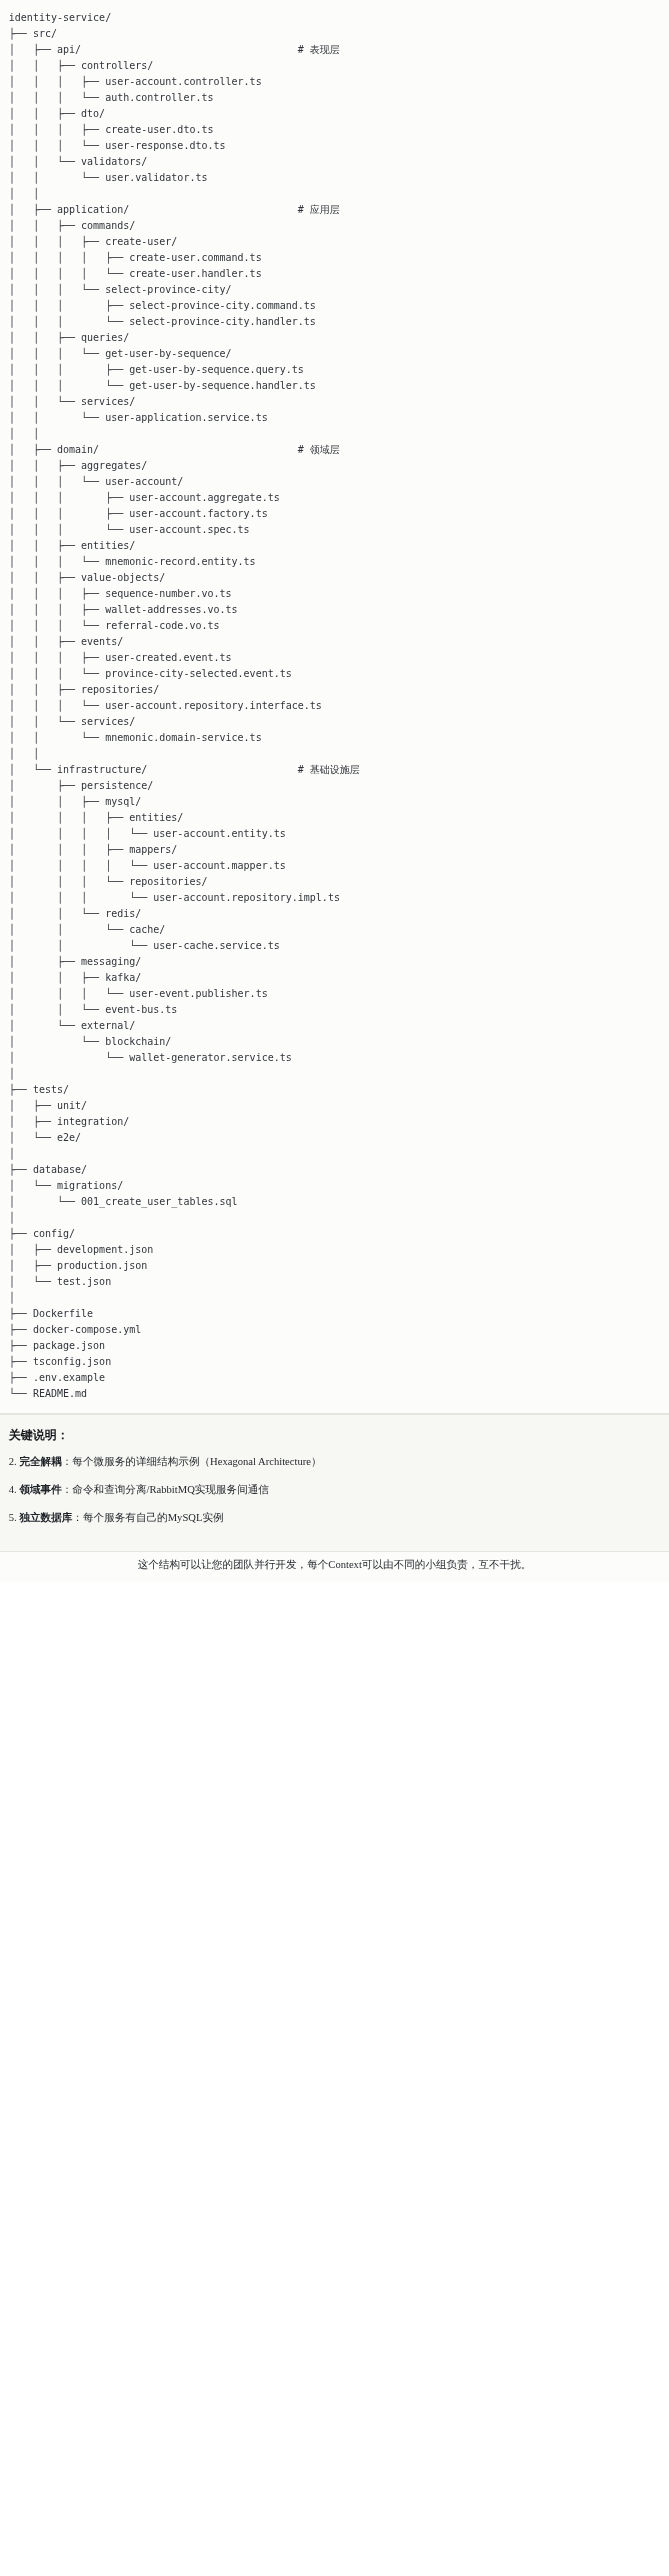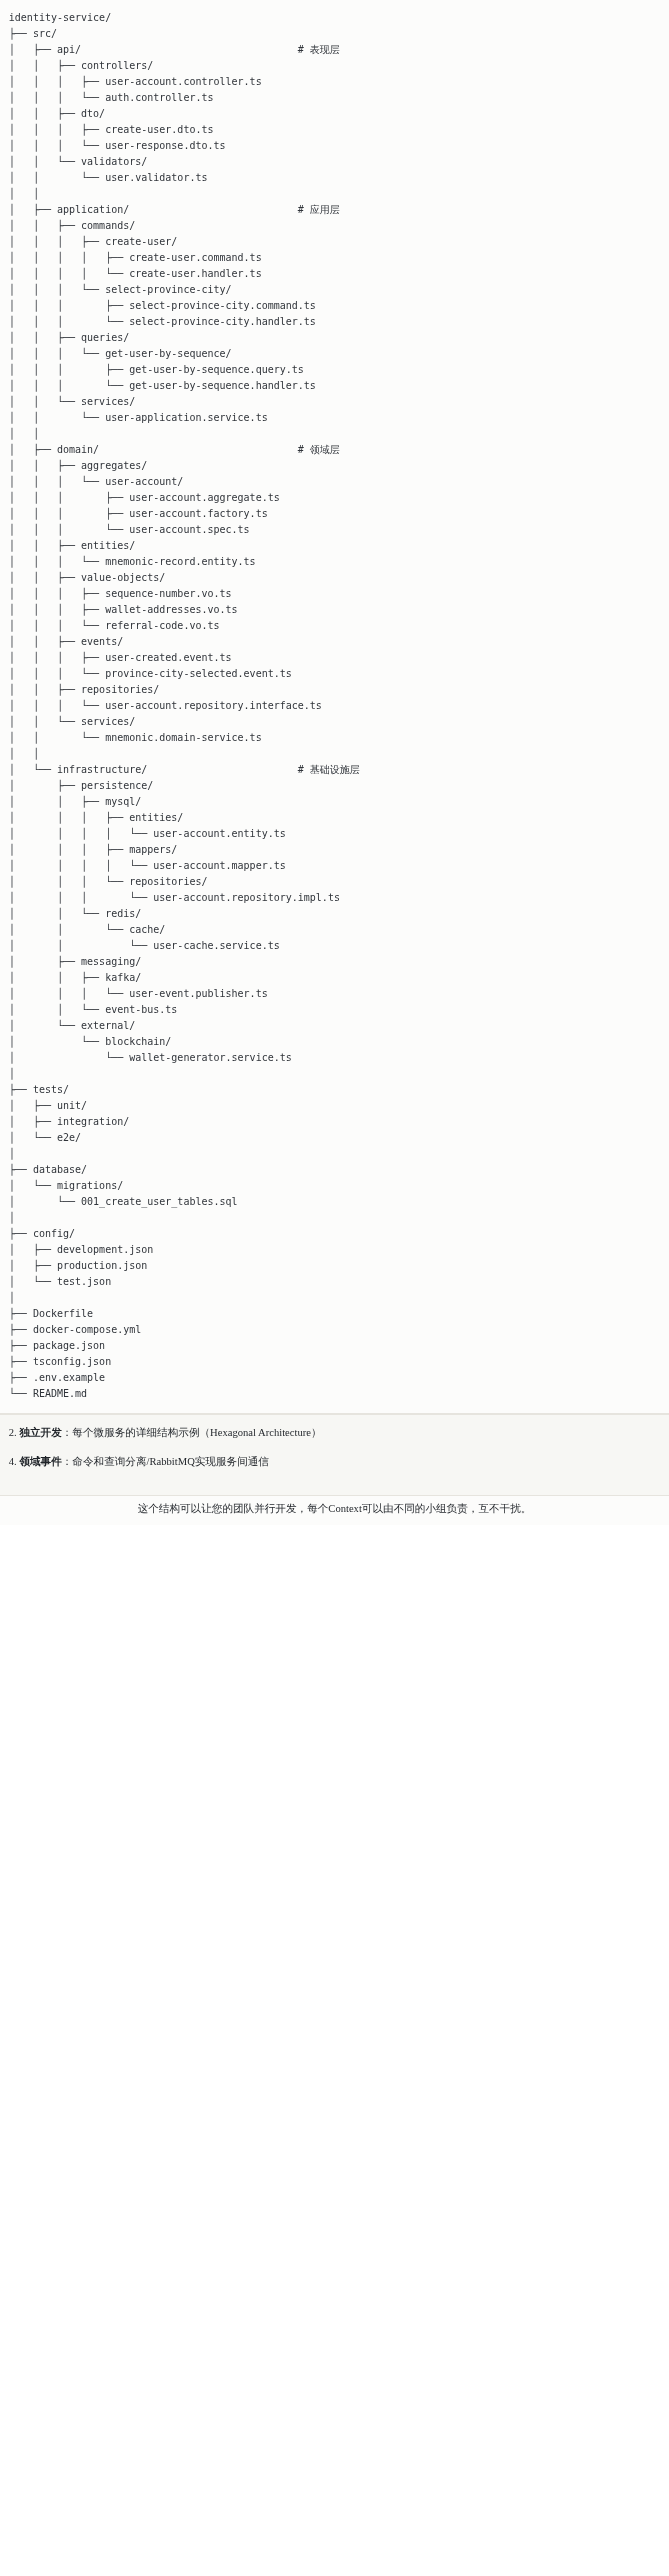--- a/index.html
+++ b/index.html
@@ -108,22 +108,24 @@
 <body>
 
 <div class="page">
 
 
   <div class="tree-block">
     <div class="tree" id="tree-container"><span class="tree-line"><span>identity-service/</span></span><span class="tree-line"><span>├── src/</span></span><span class="tree-line"><span>│   ├── api/</span><span>                            </span><span class="cmt"># 表现层</span></span><span class="tree-line"><span>│   │   ├── controllers/</span></span><span class="tree-line"><span>│   │   │   ├── user-account.controller.ts</span></span><span class="tree-line"><span>│   │   │   └── auth.controller.ts</span></span><span class="tree-line"><span>│   │   ├── dto/</span></span><span class="tree-line"><span>│   │   │   ├── create-user.dto.ts</span></span><span class="tree-line"><span>│   │   │   └── user-response.dto.ts</span></span><span class="tree-line"><span>│   │   └── validators/</span></span><span class="tree-line"><span>│   │       └── user.validator.ts</span></span><span class="tree-line"><span>│   │</span></span><span class="tree-line"><span>│   ├── application/</span><span>                    </span><span class="cmt"># 应用层</span></span><span class="tree-line"><span>│   │   ├── commands/</span></span><span class="tree-line"><span>│   │   │   ├── create-user/</span></span><span class="tree-line"><span>│   │   │   │   ├── create-user.command.ts</span></span><span class="tree-line"><span>│   │   │   │   └── create-user.handler.ts</span></span><span class="tree-line"><span>│   │   │   └── select-province-city/</span></span><span class="tree-line"><span>│   │   │       ├── select-province-city.command.ts</span></span><span class="tree-line"><span>│   │   │       └── select-province-city.handler.ts</span></span><span class="tree-line"><span>│   │   ├── queries/</span></span><span class="tree-line"><span>│   │   │   └── get-user-by-sequence/</span></span><span class="tree-line"><span>│   │   │       ├── get-user-by-sequence.query.ts</span></span><span class="tree-line"><span>│   │   │       └── get-user-by-sequence.handler.ts</span></span><span class="tree-line"><span>│   │   └── services/</span></span><span class="tree-line"><span>│   │       └── user-application.service.ts</span></span><span class="tree-line"><span>│   │</span></span><span class="tree-line"><span>│   ├── domain/</span><span>                         </span><span class="cmt"># 领域层</span></span><span class="tree-line"><span>│   │   ├── aggregates/</span></span><span class="tree-line"><span>│   │   │   └── user-account/</span></span><span class="tree-line"><span>│   │   │       ├── user-account.aggregate.ts</span></span><span class="tree-line"><span>│   │   │       ├── user-account.factory.ts</span></span><span class="tree-line"><span>│   │   │       └── user-account.spec.ts</span></span><span class="tree-line"><span>│   │   ├── entities/</span></span><span class="tree-line"><span>│   │   │   └── mnemonic-record.entity.ts</span></span><span class="tree-line"><span>│   │   ├── value-objects/</span></span><span class="tree-line"><span>│   │   │   ├── sequence-number.vo.ts</span></span><span class="tree-line"><span>│   │   │   ├── wallet-addresses.vo.ts</span></span><span class="tree-line"><span>│   │   │   └── referral-code.vo.ts</span></span><span class="tree-line"><span>│   │   ├── events/</span></span><span class="tree-line"><span>│   │   │   ├── user-created.event.ts</span></span><span class="tree-line"><span>│   │   │   └── province-city-selected.event.ts</span></span><span class="tree-line"><span>│   │   ├── repositories/</span></span><span class="tree-line"><span>│   │   │   └── user-account.repository.interface.ts</span></span><span class="tree-line"><span>│   │   └── services/</span></span><span class="tree-line"><span>│   │       └── mnemonic.domain-service.ts</span></span><span class="tree-line"><span>│   │</span></span><span class="tree-line"><span>│   └── infrastructure/</span><span>                 </span><span class="cmt"># 基础设施层</span></span><span class="tree-line"><span>│       ├── persistence/</span></span><span class="tree-line"><span>│       │   ├── mysql/</span></span><span class="tree-line"><span>│       │   │   ├── entities/</span></span><span class="tree-line"><span>│       │   │   │   └── user-account.entity.ts</span></span><span class="tree-line"><span>│       │   │   ├── mappers/</span></span><span class="tree-line"><span>│       │   │   │   └── user-account.mapper.ts</span></span><span class="tree-line"><span>│       │   │   └── repositories/</span></span><span class="tree-line"><span>│       │   │       └── user-account.repository.impl.ts</span></span><span class="tree-line"><span>│       │   └── redis/</span></span><span class="tree-line"><span>│       │       └── cache/</span></span><span class="tree-line"><span>│       │           └── user-cache.service.ts</span></span><span class="tree-line"><span>│       ├── messaging/</span></span><span class="tree-line"><span>│       │   ├── kafka/</span></span><span class="tree-line"><span>│       │   │   └── user-event.publisher.ts</span></span><span class="tree-line"><span>│       │   └── event-bus.ts</span></span><span class="tree-line"><span>│       └── external/</span></span><span class="tree-line"><span>│           └── blockchain/</span></span><span class="tree-line"><span>│               └── wallet-generator.service.ts</span></span><span class="tree-line"><span>│</span></span><span class="tree-line"><span>├── tests/</span></span><span class="tree-line"><span>│   ├── unit/</span></span><span class="tree-line"><span>│   ├── integration/</span></span><span class="tree-line"><span>│   └── e2e/</span></span><span class="tree-line"><span>│</span></span><span class="tree-line"><span>├── database/</span></span><span class="tree-line"><span>│   └── migrations/</span></span><span class="tree-line"><span>│       └── 001_create_user_tables.sql</span></span><span class="tree-line"><span>│</span></span><span class="tree-line"><span>├── config/</span></span><span class="tree-line"><span>│   ├── development.json</span></span><span class="tree-line"><span>│   ├── production.json</span></span><span class="tree-line"><span>│   └── test.json</span></span><span class="tree-line"><span>│</span></span><span class="tree-line"><span>├── Dockerfile</span></span><span class="tree-line"><span>├── docker-compose.yml</span></span><span class="tree-line"><span>├── package.json</span></span><span class="tree-line"><span>├── tsconfig.json</span></span><span class="tree-line"><span>├── .env.example</span></span><span class="tree-line"><span>└── README.md</span></span></div>
   </div>
 
   <div class="notes-block">
+    <div class="notes-heading">关键说明：</div>
     <div id="notes-list">
-        <div class="note-item"><span class="num">2. </span><span class="term">独立开发</span><span class="sep">：</span><span class="desc">每个微服务的详细结构示例（Hexagonal Architecture）</span></div>
+        <div class="note-item"><span class="num">2. </span><span class="term">完全解耦</span><span class="sep">：</span><span class="desc">每个微服务的详细结构示例（Hexagonal Architecture）</span></div>
         <div class="note-item"><span class="num">4. </span><span class="term">领域事件</span><span class="sep">：</span><span class="desc">命令和查询分离/RabbitMQ实现服务间通信</span></div>
+        <div class="note-item"><span class="num">5. </span><span class="term">独立数据库</span><span class="sep">：</span><span class="desc">每个服务有自己的MySQL实例</span></div>
       </div>
   </div>
 
   <div class="notes-footer">这个结构可以让您的团队并行开发，每个Context可以由不同的小组负责，互不干扰。</div>
 
 </div>
 
 
 </body></html>

